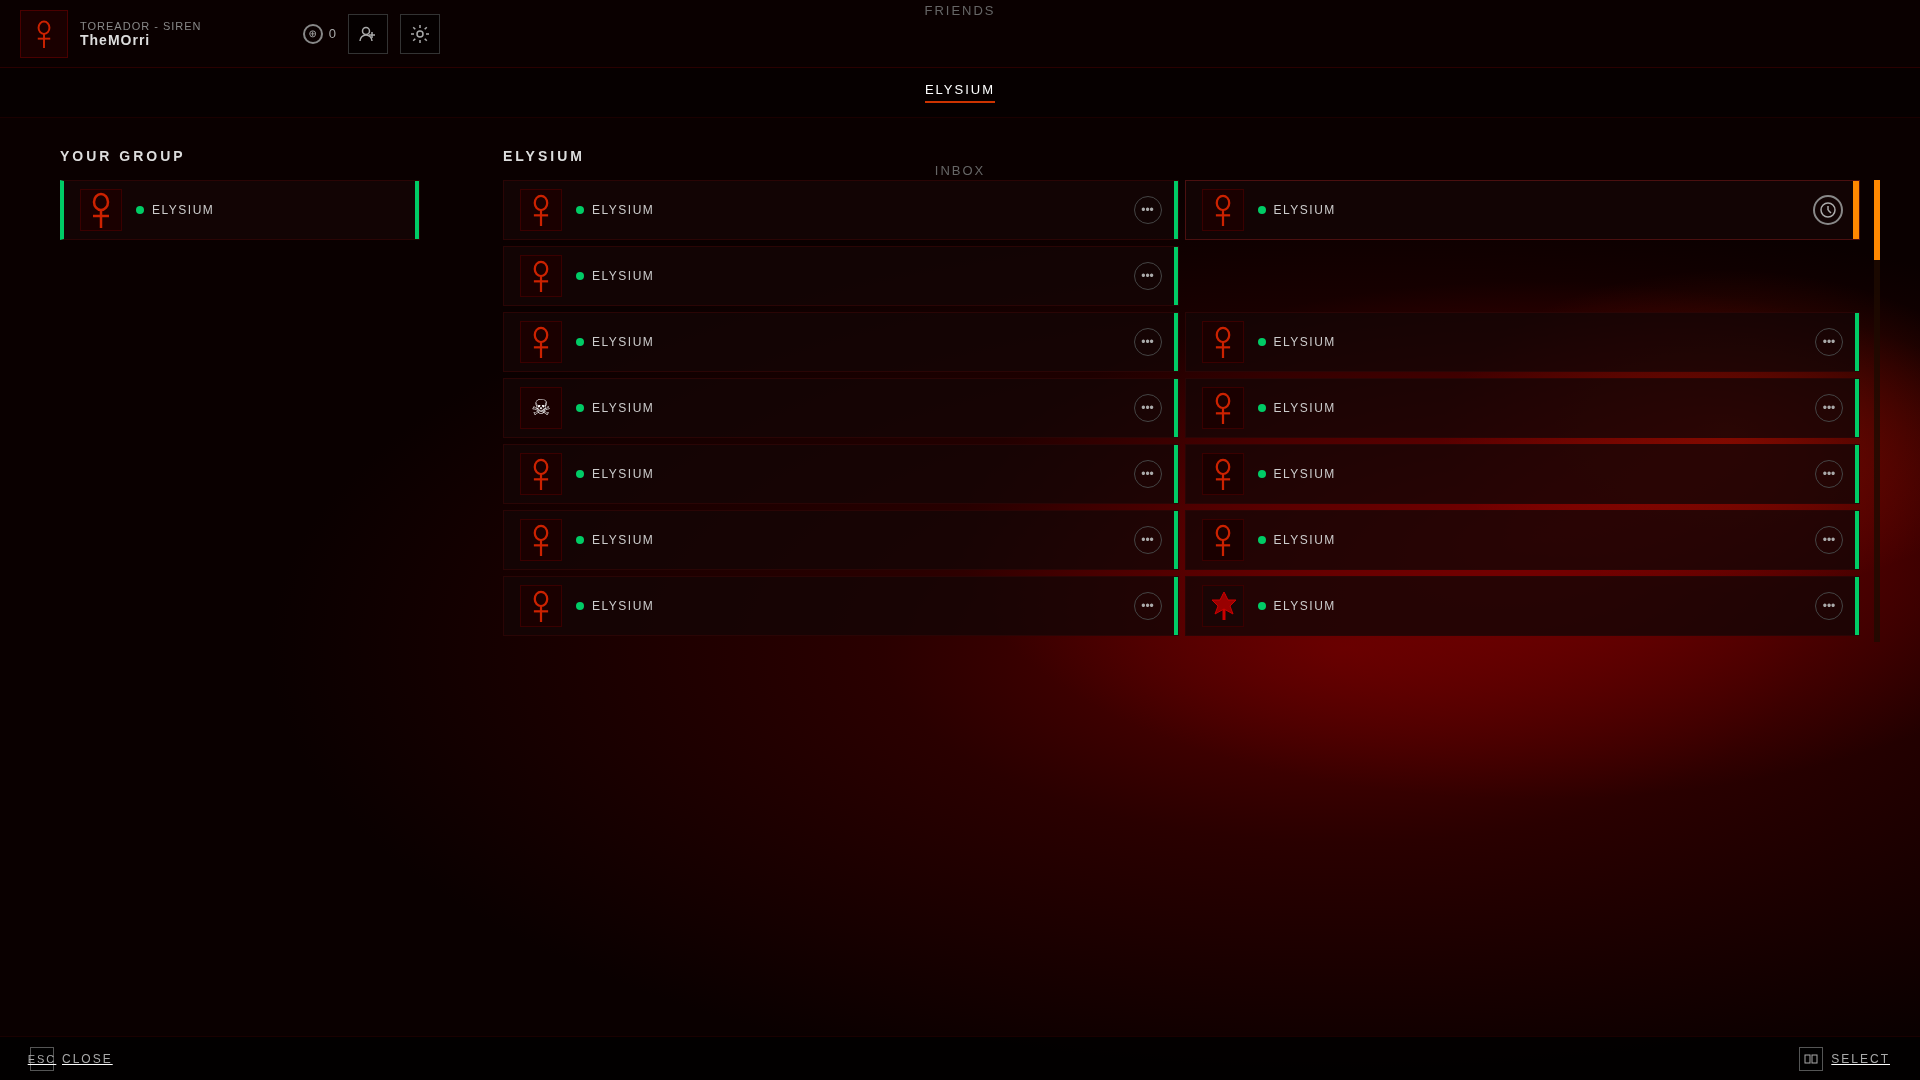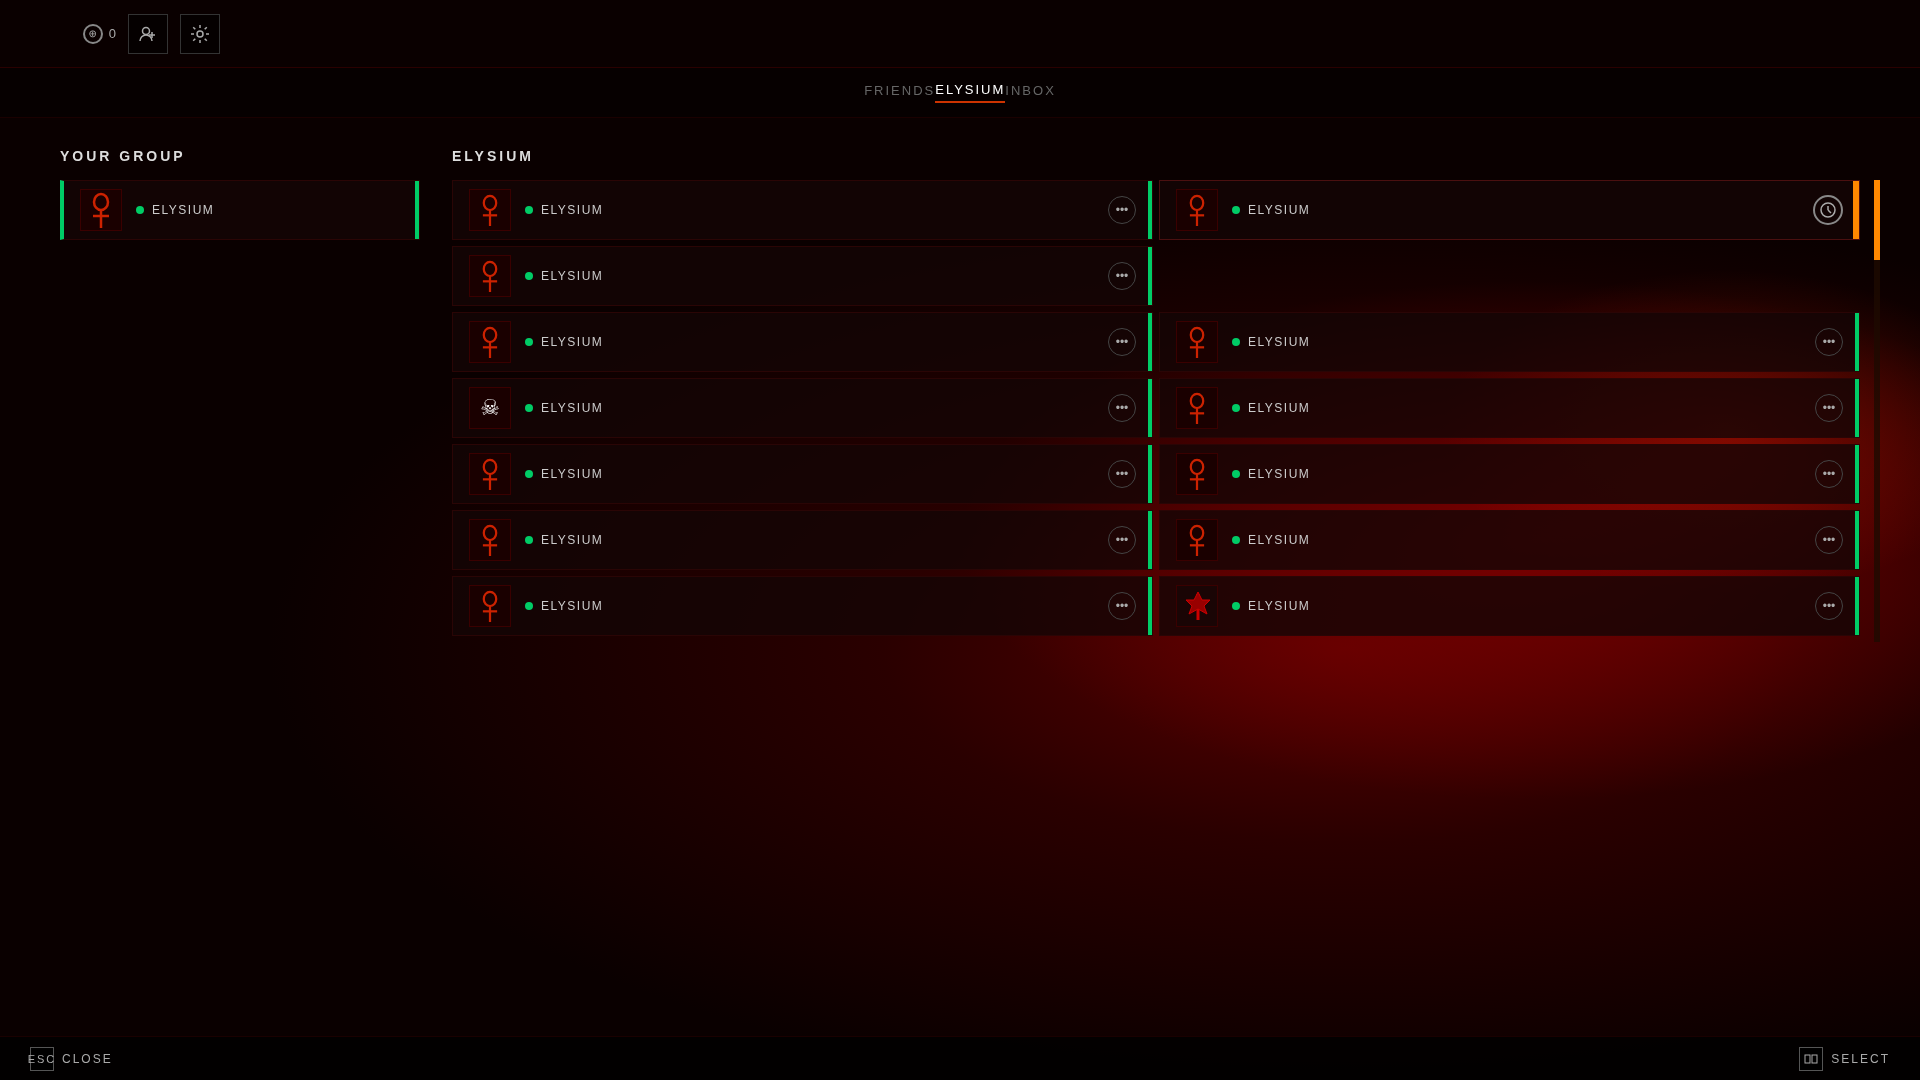--- a/index.html
+++ b/index.html
@@ -161,22 +161,24 @@
       cursor: pointer;
       color: #aaa;
     }
 
     
     .sub-nav {
       height: 50px;
       display: flex;
       align-items: center;
       justify-content: center;
+      gap: 60px;
       background: rgba(0,0,0,0.3);
       border-bottom: 1px solid #1a0000;
+      flex-direction: column;
     }
 
     .sub-nav-tab {
       font-size: 13px;
       letter-spacing: 2px;
       color: #666;
       text-transform: uppercase;
       cursor: pointer;
       padding-bottom: 4px;
     }
@@ -184,21 +186,21 @@
     .sub-nav-tab.active {
       color: #fff;
       border-bottom: 2px solid #cc3300;
     }
 
     
     .main-area {
       flex: 1;
       display: flex;
       padding: 30px 60px;
-      gap: 32px;
+      gap: 83px;
     }
 
     
     .your-group-section {
       width: 360px;
       flex-shrink: 0;
     }
 
     .section-title {
       font-size: 14px;
@@ -332,20 +334,21 @@
 
     
     .bottom-bar {
       height: 44px;
       background: rgba(0,0,0,0.8);
       border-top: 1px solid #1a0000;
       display: flex;
       align-items: center;
       justify-content: space-between;
       padding: 0 30px;
+      text-decoration: underline;
     }
 
     .bottom-btn {
       display: flex;
       align-items: center;
       gap: 8px;
       font-size: 12px;
       letter-spacing: 2px;
       color: #aaa;
       text-transform: uppercase;
@@ -377,20 +380,33 @@
     }
   </style>
 </head>
 <body>
 
 <div class="bg-layer"></div>
 
 <div class="content">
 
   <nav class="top-nav">
+    <div class="player-info">
+      <div class="player-avatar">
+        <svg class="ankh-svg" viewBox="0 0 28 36" fill="none" xmlns="http://www.w3.org/2000/svg">
+          <ellipse cx="14" cy="10" rx="7" ry="8" stroke="#cc2200" stroke-width="2.5" fill="none"></ellipse>
+          <line x1="14" y1="18" x2="14" y2="36" stroke="#cc2200" stroke-width="2.5"></line>
+          <line x1="6" y1="24" x2="22" y2="24" stroke="#cc2200" stroke-width="2.5"></line>
+        </svg>
+      </div>
+      <div class="player-details">
+        <span class="player-clan">TOREADOR - SIREN</span>
+        <span class="player-name">TheMOrri</span>
+      </div>
+    </div>
 
 
     <div class="nav-right">
       <div class="currency-display">
         <div class="currency-icon">⊕</div>
         <span>0</span>
       </div>
       <div class="icon-btn">
         <svg width="20" height="20" viewBox="0 0 20 20" fill="none">
           <circle cx="8" cy="7" r="3.5" stroke="#aaa" stroke-width="1.5"></circle>

